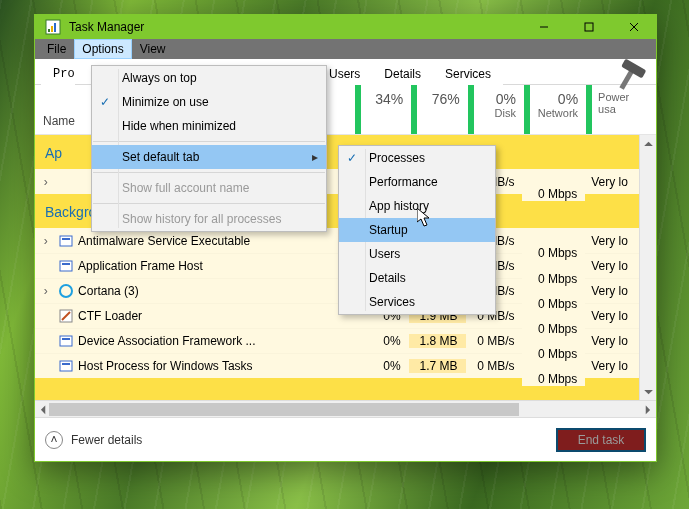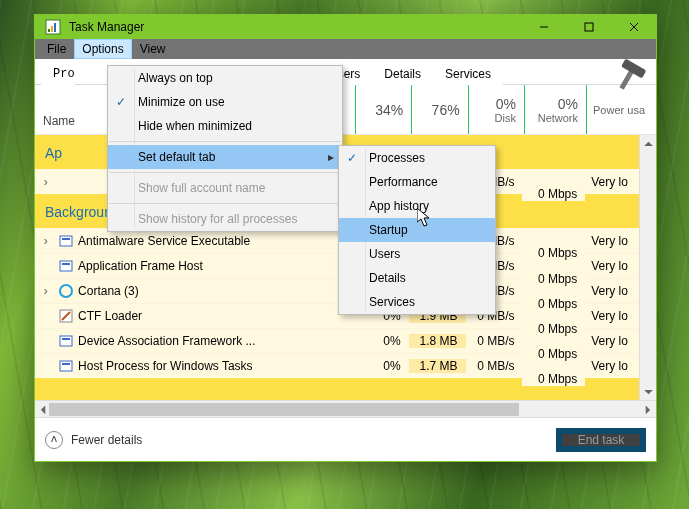--- a/index.html
+++ b/index.html
@@ -58,21 +58,21 @@
   }
   .tab {
     padding:4px 11px 4px 11px; font-size:12px; border:1px solid transparent; border-bottom:none;
     position:relative; top:1px; background:#fff; color:#000;
   }
   .tab.cut { overflow:hidden;font-family:Liberation Mono, monospace; }
   .colheads {
     height: 50px; display:flex; border-bottom:1px solid #e5e5e5; font-size:12px;
   }
   .colheads .namecol { flex:0 0 320px; display:flex; align-items:flex-end; padding:0 0 6px 8px; color:#444;}
-  .mcol { width:58px; border-left:1px solid #22c55e; text-align:right; padding:6px 8px 6px 2px; display:flex; flex-direction:column; justify-content:center;}
+  .mcol { width:58px; border-left:6px solid #22c55e; text-align:right; padding:6px 8px 6px 2px; display:flex; flex-direction:column; justify-content:flex-start;}
   .mcol .pct { font-size:14px; color:#555; }
   .mcol .lbl { font-size:11px; color:#666; }
   .mcol.net { width:64px; }
   .mcol.pow { width:72px; text-align:left; padding-left:6px;}
   .body {
     flex:1; overflow:hidden; position:relative; background:#fde047;
   }
   .group {
     color:#1a6fb3; font-size:14px; padding:10px 0 8px 10px;
   }
@@ -100,37 +100,37 @@
   .scrolly { position:absolute; right:0; top:0; bottom:0; width:17px; background:#f0f0f0; border-left:1px solid #ddd;}
   .scrolly .arr { position:absolute; left:0; width:17px; height:17px; display:flex;align-items:center;justify-content:center;color:#666;}
   .scrolly .arr.t{top:0;} .scrolly .arr.b{bottom:0;}
   .footer {
     height:44px; border-top:1px solid #ddd; display:flex; align-items:center; justify-content:space-between;
     padding:0 10px;
   }
   .fewer { display:flex; align-items:center; gap:8px; color:#333; font-size:12px;}
   .fewer .circ { width:18px;height:18px;border:1px solid #888;border-radius:50%; display:flex;align-items:center;justify-content:center;}
   .endbtn {
-    width:90px; height:24px; border:6px solid #0c4a6e; background:#404040; color:#9a9a9a;
+    width:90px; height:24px; border:2px solid #0c4a6e; background:#7f1d1d; color:#9a9a9a;
     display:flex;align-items:center;justify-content:center; font-size:12px;
   }
 
   
   .menu {
     position:absolute; background:#f2f2f2; border:1px solid #bdbdbd; box-shadow:3px 3px 6px rgba(0,0,0,0.25);
     font-size:12px; z-index:20;
   }
   .menu .mi { height:24px; display:flex; align-items:center; padding:0 30px 0 30px; position:relative; white-space:nowrap;}
   .menu .mi .chk { position:absolute; left:8px; color:#1a6fb3; }
   .menu .mi .sub { position:absolute; right:8px; color:#333; }
   .menu .mi.hover { background:#94c7f3; }
   .menu .mi.disabled { color:#9a9a9a;text-align:center; }
   .menu .sep { height:1px; background:#d6d6d6; margin:3px 1px; }
   .menu .gutter { position:absolute; left:26px; top:3px; bottom:3px; width:1px; background:#e0e0e0;}
-  .options-menu { left:72px; top:50px; width:236px; }
+  .options-menu { left:56px; top:50px; width:236px; }
   .sub-menu { left:303px; top:130px; width:158px; }
 
   .appicon svg, .procicon svg { width:16px; height:16px; }
   .cursor {
     position:absolute; z-index:40; width:16px; height:20px;
   }
 </style>
 </head>
 <body>
 <div class="bgstreak"></div>

